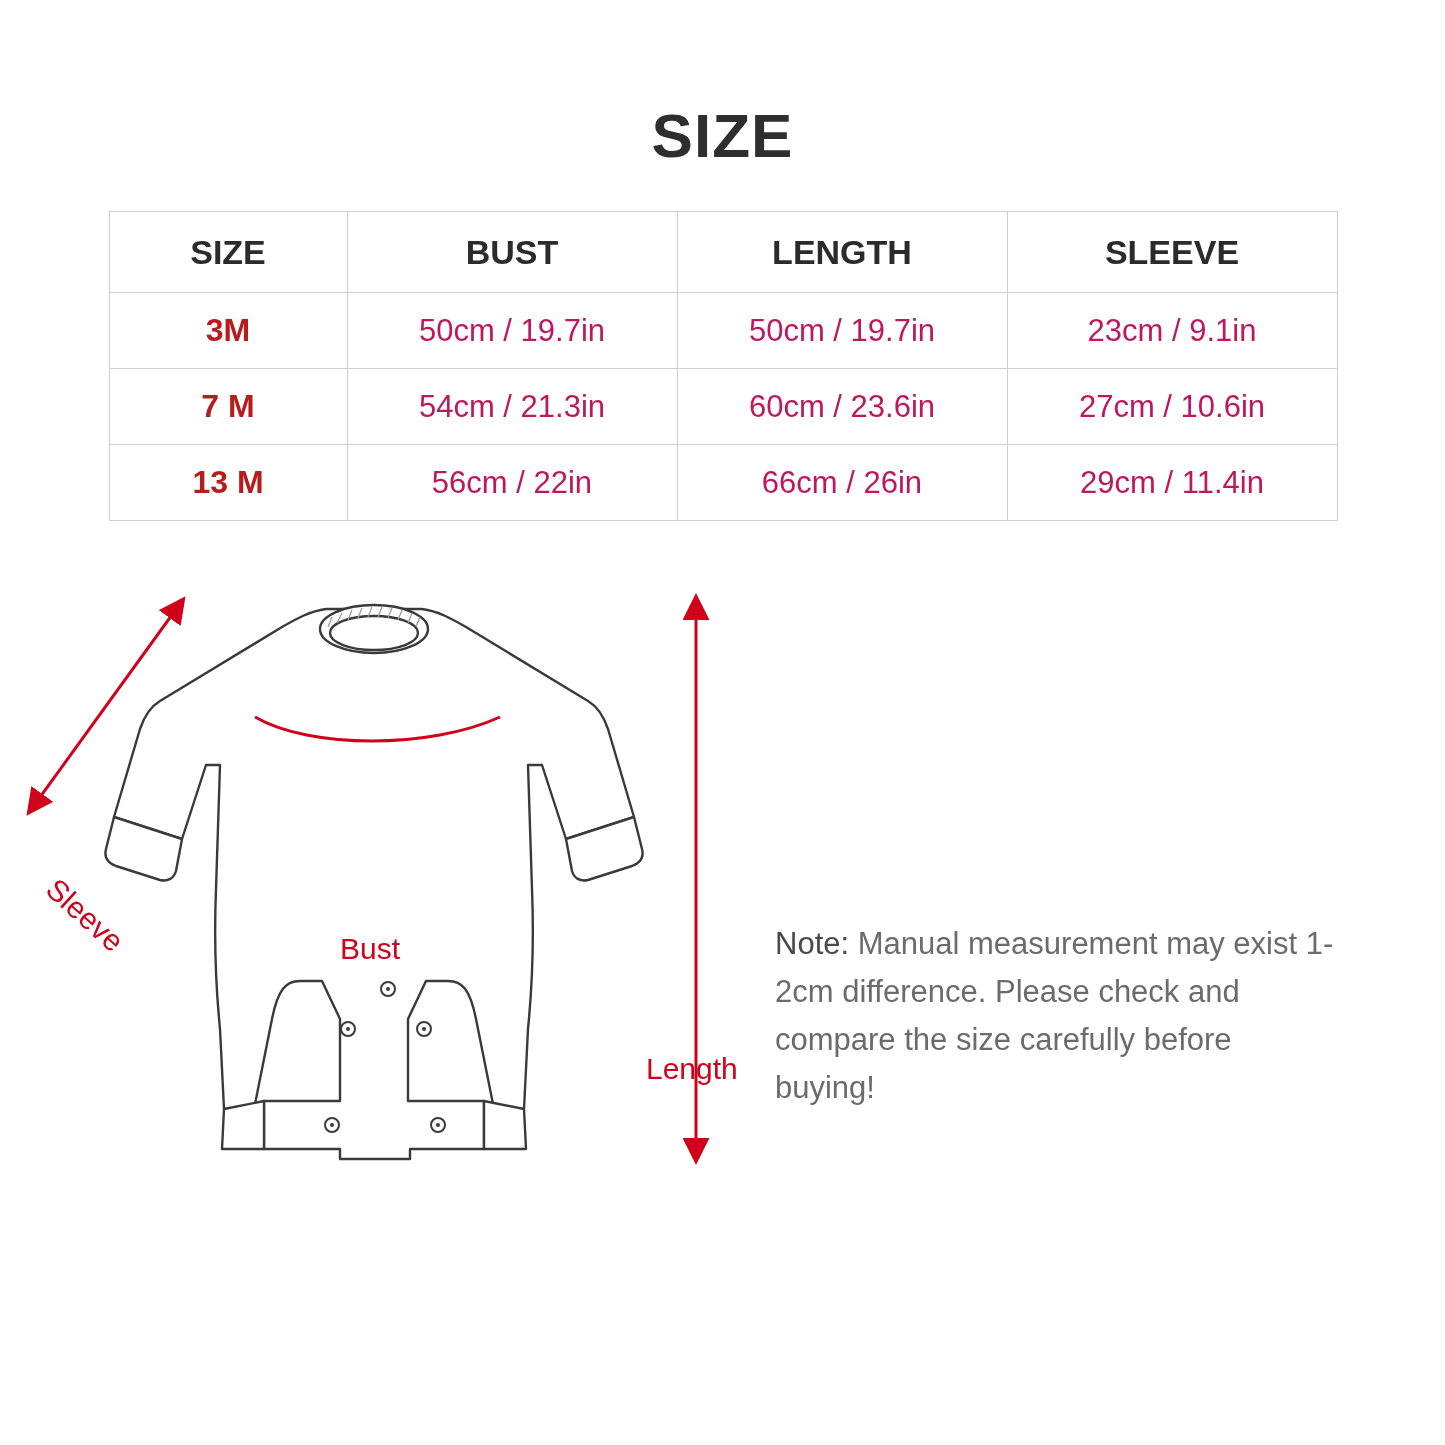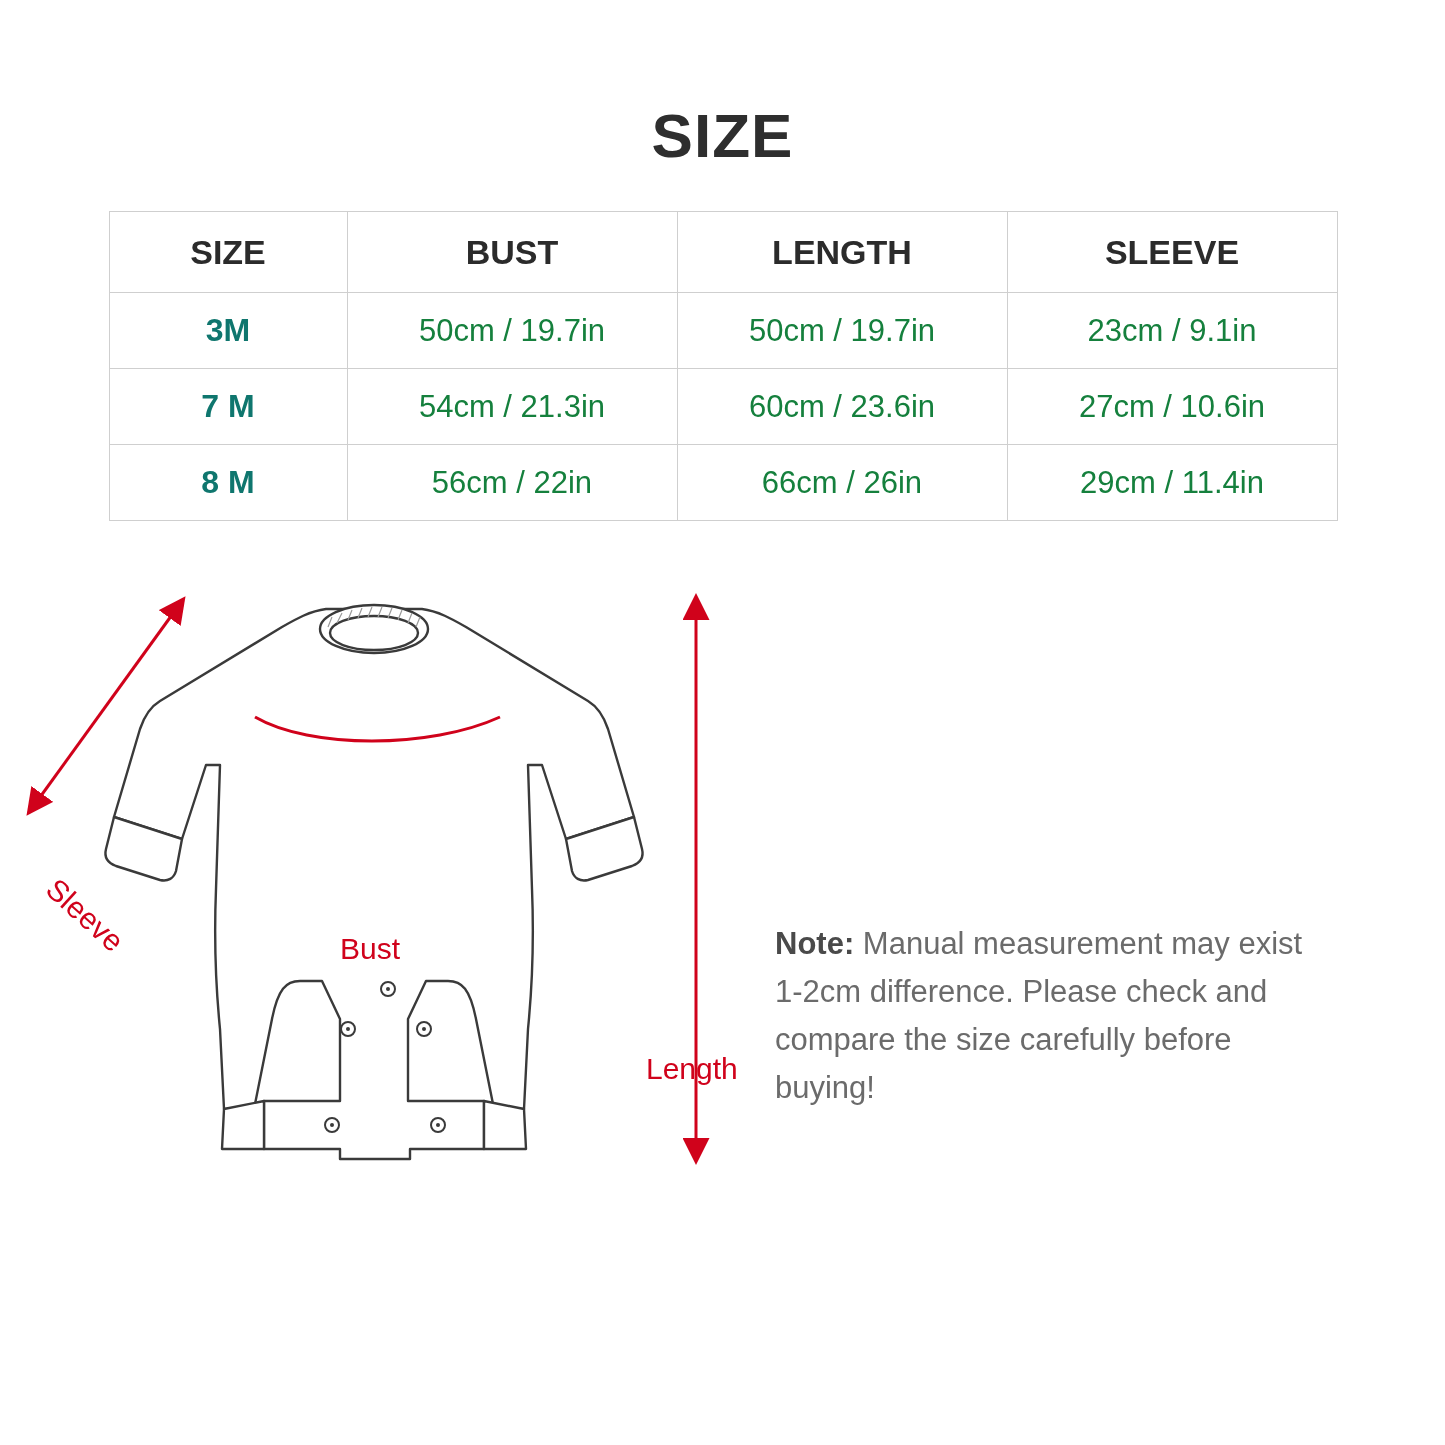--- a/index.html
+++ b/index.html
@@ -37,32 +37,32 @@
     border-collapse: collapse;
     table-layout: fixed;
   }
   table.size-table th,
   table.size-table td {
     border: 1px solid #cfcfcf;
     text-align: center;
     vertical-align: middle;
     height: 73px;
     font-size: 31px;
-    color: #15803d;
+    color: #be185d;
     font-weight: 400;
   }
   table.size-table thead th {
     font-size: 34px;
     font-weight: 700;
     color: #2b2b2b;
     height: 78px;
   }
   table.size-table td.size-cell {
     font-weight: 700;
-    color: #0f766e;
+    color: #b91c1c;
     font-size: 32px;
   }
   table.size-table col.c1 { width: 238px; }
   table.size-table col.c2 { width: 330px; }
   table.size-table col.c3 { width: 330px; }
   table.size-table col.c4 { width: 330px; }
 
   
   .lower {
     position: relative;
@@ -110,21 +110,21 @@
   .note-block {
     position: absolute;
     left: 775px;
     top: 920px;
     width: 560px;
     font-size: 31px;
     line-height: 1.55;
     color: #6b6b6b;
   }
   .note-block .note-label {
-    font-weight: 700;
+    font-weight: 400;
     color: #4a4a4a;
   }
 </style>
 </head>
 <body>
 
 <div class="page-title">SIZE</div>
 
 <div class="table-wrap">
   <table class="size-table">
@@ -149,21 +149,21 @@
         <td>50cm / 19.7in</td>
         <td>23cm / 9.1in</td>
       </tr>
       <tr>
         <td class="size-cell">7 M</td>
         <td>54cm / 21.3in</td>
         <td>60cm / 23.6in</td>
         <td>27cm / 10.6in</td>
       </tr>
       <tr>
-        <td class="size-cell">8 M</td>
+        <td class="size-cell">13 M</td>
         <td>56cm / 22in</td>
         <td>66cm / 26in</td>
         <td>29cm / 11.4in</td>
       </tr>
     </tbody>
   </table>
 </div>
 
 <div class="lower">
 

